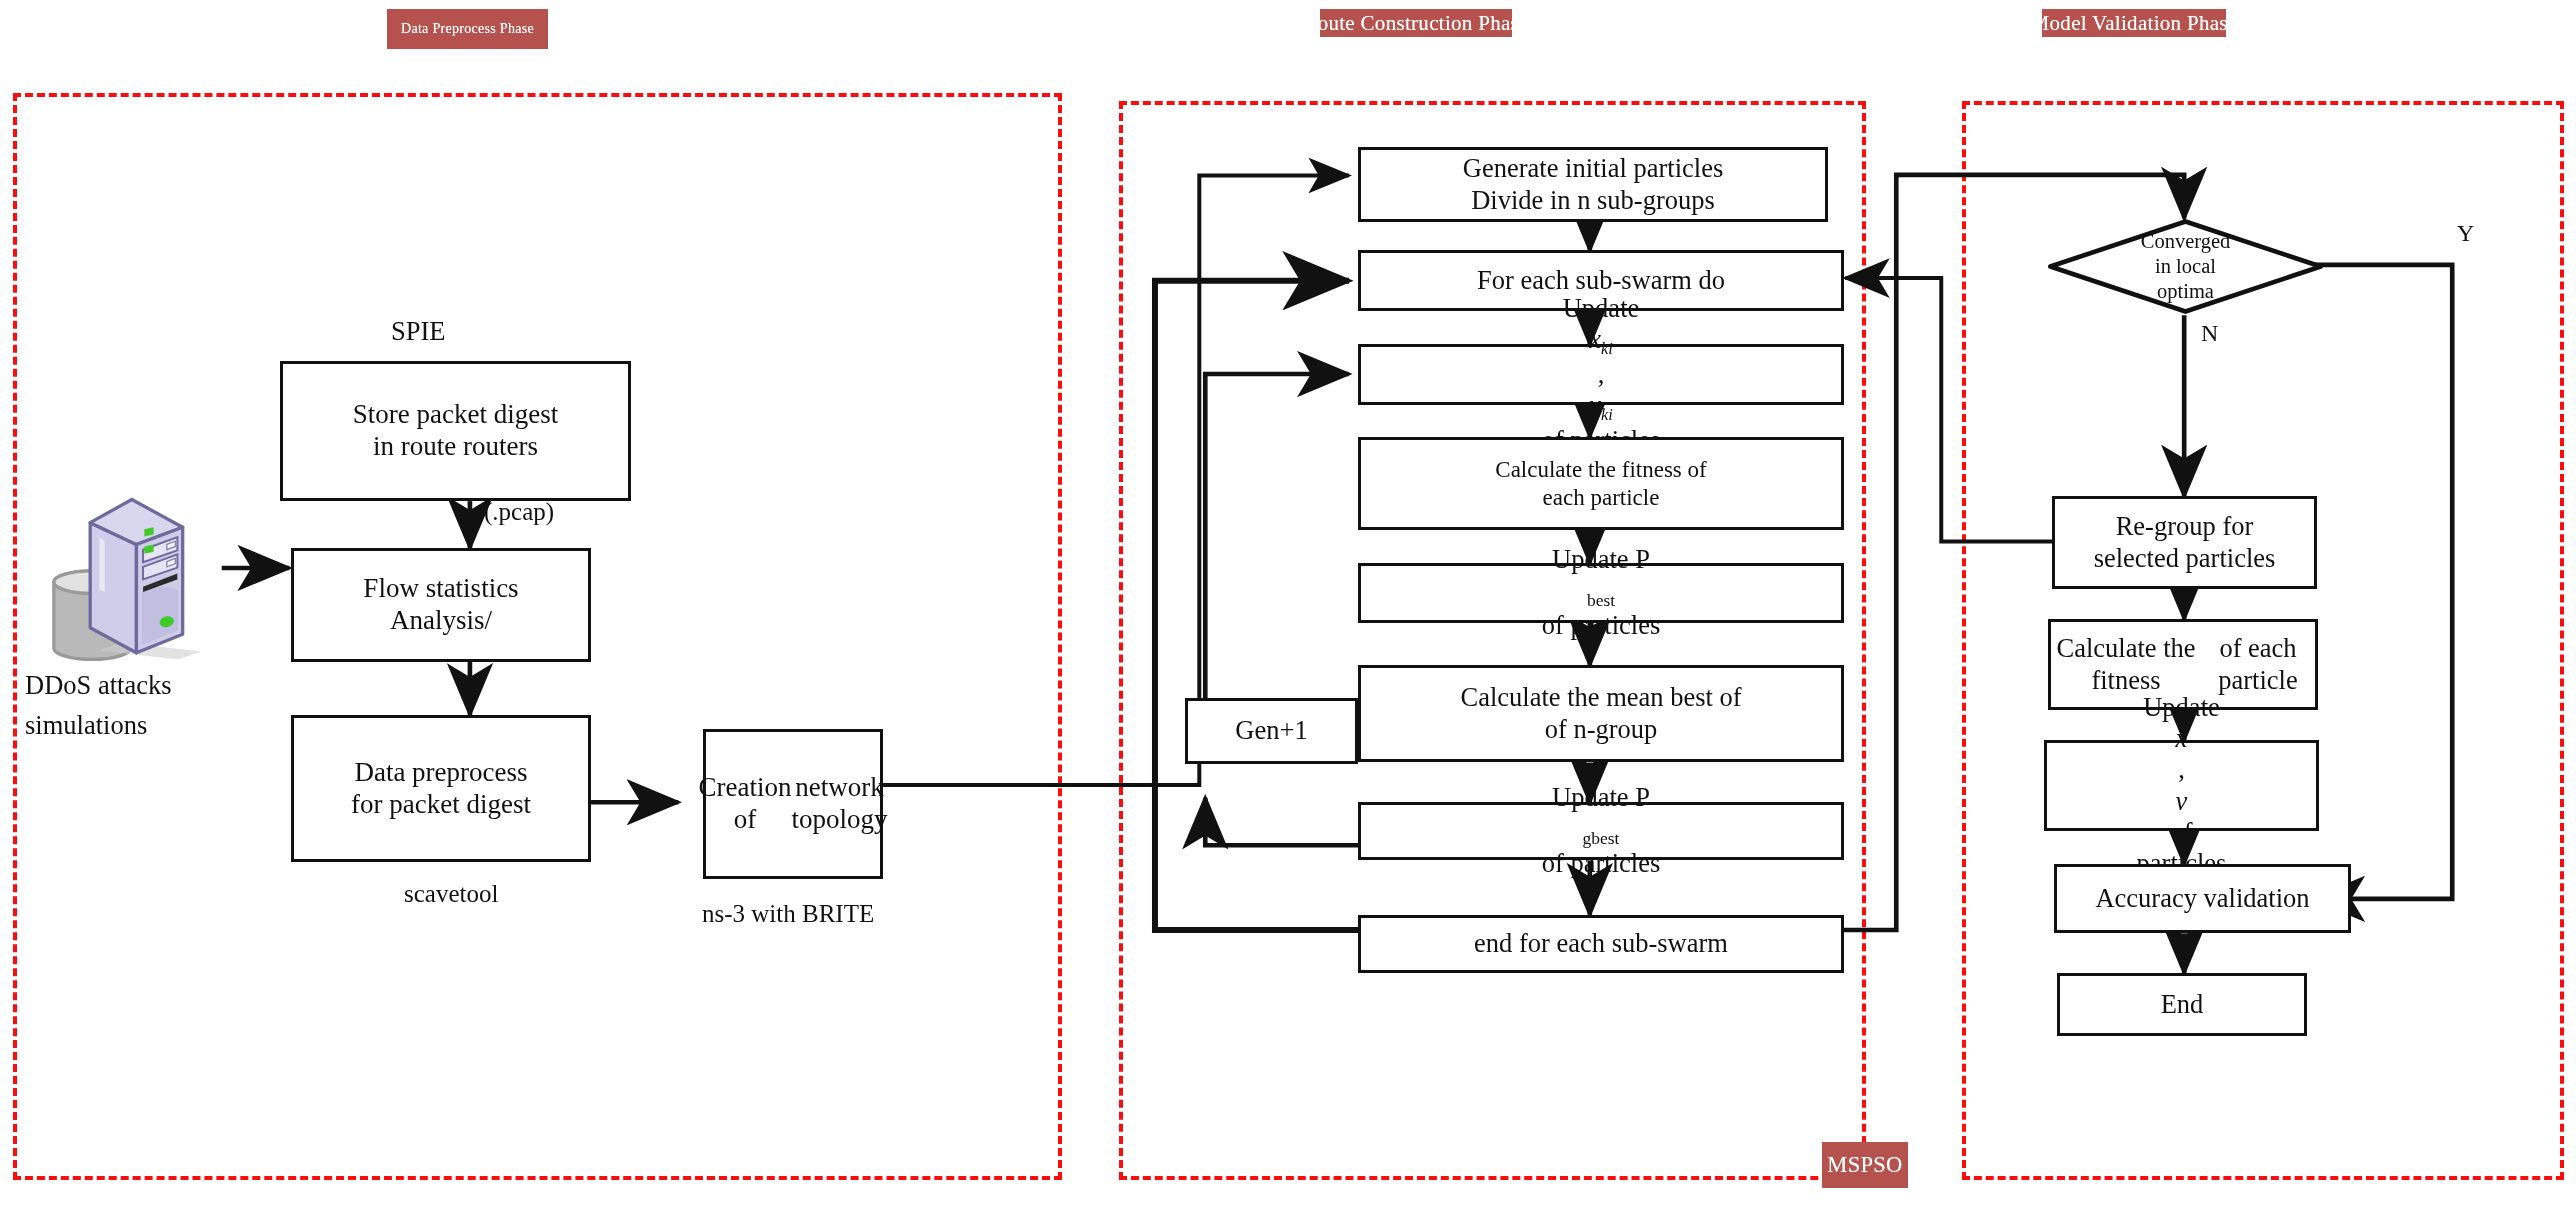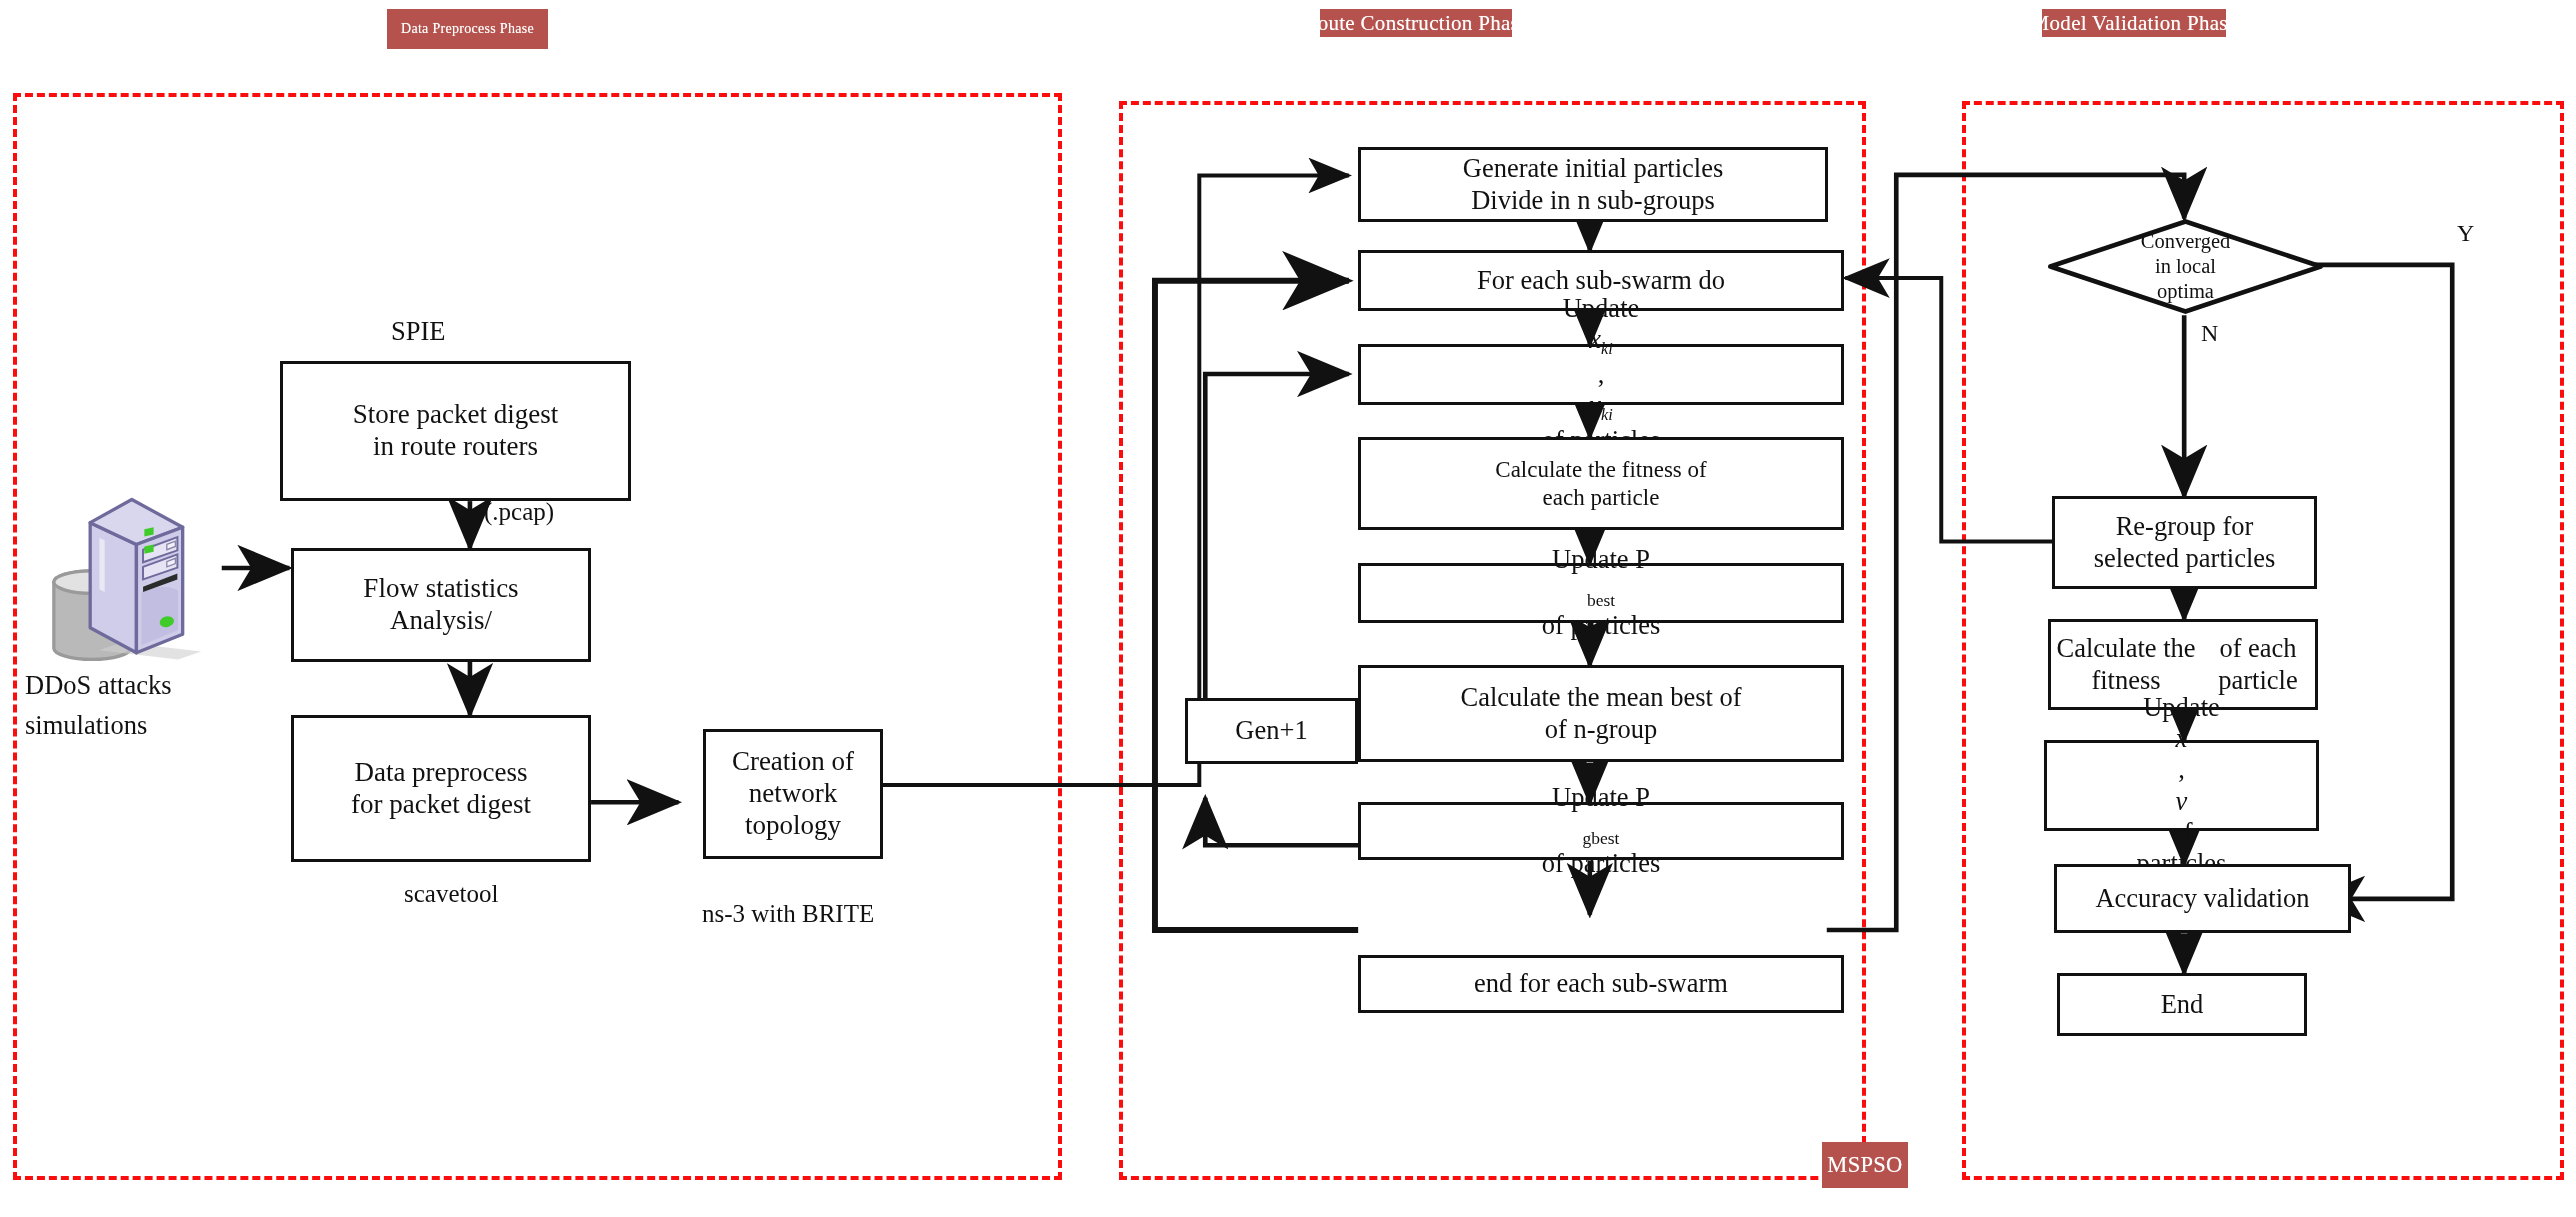--- a/index.html
+++ b/index.html
@@ -207,21 +207,21 @@
   <div class="node" style="left:291px;top:548px;width:300px;height:114px;font-size:27px;flex-direction:column;">
     <span>Flow statistics</span>
     <span>Analysis/</span>
   </div>
 
   <div class="node" style="left:291px;top:715px;width:300px;height:147px;font-size:27px;flex-direction:column;">
     <span>Data preprocess</span>
     <span>for packet digest</span>
   </div>
 
-  <div class="node" style="left:703px;top:729px;width:180px;height:130px;font-size:27px;flex-direction:column;">
+  <div class="node" style="left:703px;top:729px;width:180px;height:150px;font-size:27px;">
     <span>Creation of</span>
     <span>network topology</span>
   </div>
 
   <div class="node" style="left:1358px;top:147px;width:470px;height:75px;font-size:26.5px;flex-direction:column;">
     <span>Generate initial particles</span>
     <span>Divide in n sub-groups</span>
   </div>
 
   <div class="node" style="left:1358px;top:250px;width:486px;height:61px;font-size:26.5px;">
@@ -253,21 +253,21 @@
     <span>Calculate the mean best of</span>
     <span>of n-group</span>
   </div>
 
   <div class="node" style="left:1358px;top:802px;width:486px;height:58px;font-size:26.5px;">
     <span>
       <span>Update P</span><sub style="font-size:.66em;">gbest</sub><span> of particles</span>
     </span>
   </div>
 
-  <div class="node" style="left:1358px;top:955px;width:486px;height:58px;font-size:26.5px;align-items:center;">
+  <div class="node" style="left:1358px;top:915px;width:486px;height:58px;font-size:26.5px;align-items:center;">
     <span>end for each sub-swarm</span>
   </div>
 
   <div class="diamond-wrap" style="left:2047px;top:218px;width:277px;height:97px;">
     <svg viewBox="0 0 418 146" width="277" height="97" xmlns="http://www.w3.org/2000/svg">
       <polygon points="209,5 413,73 209,141 5,73" fill="#ffffff" stroke="#111" stroke-width="7" stroke-linejoin="round"></polygon>
     </svg>
     <div class="diamond-label" style="font-size:20.5px;">
       <span>Converged</span>
       <span>in local</span>

